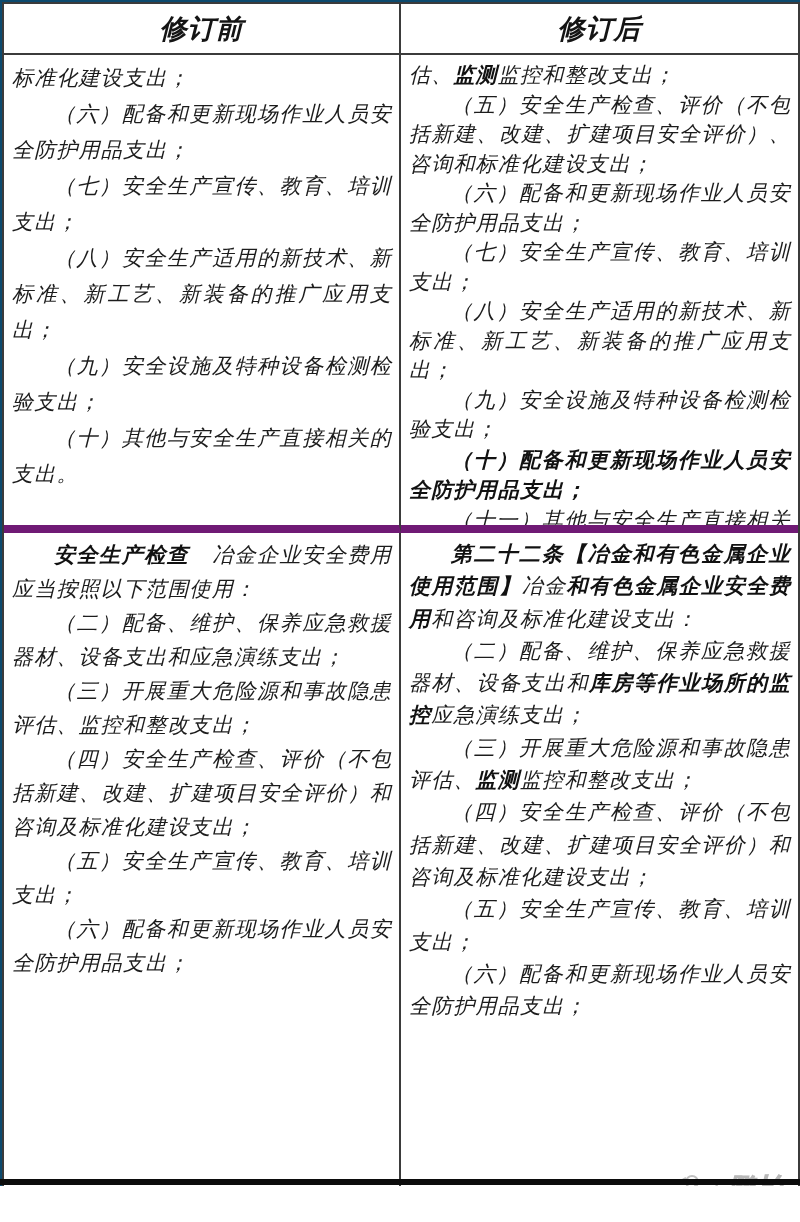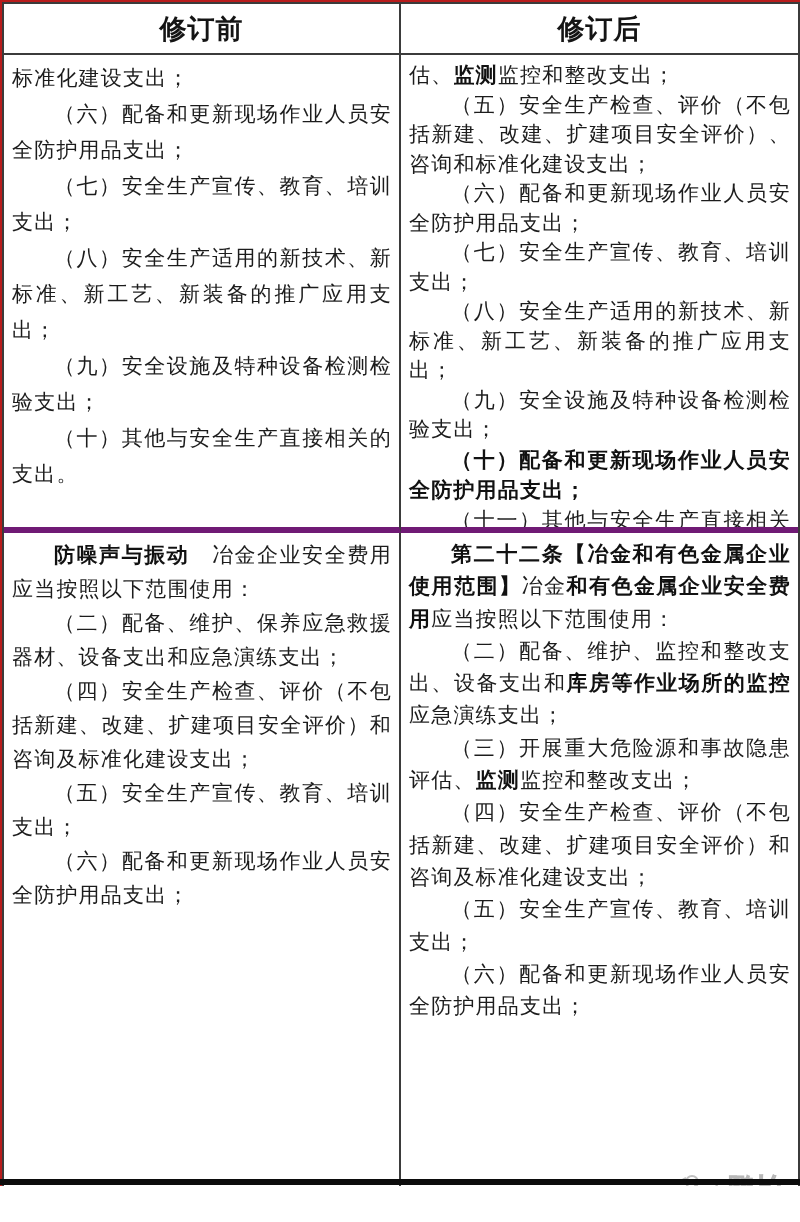--- a/index.html
+++ b/index.html
@@ -3,39 +3,39 @@
 <meta charset="utf-8">
 <style>
   html,body{margin:0;padding:0;}
   body{
     width:800px;height:1222px;
     background:#ffffff;
     font-family:"Liberation Serif","DejaVu Serif",serif;
     position:relative;
     overflow:hidden;
   }
-  .page{position:absolute;left:0;top:0;width:800px;height:1186px;overflow:hidden;background:#b91c1c;}
+  .page{position:absolute;left:0;top:0;width:800px;height:1186px;overflow:hidden;background:#0c4a6e;font-style:italic;}
   .rev-table{
     position:absolute;left:2px;top:2px;width:794px;height:1400px;
     border:2px solid #3b3b3b;
     display:grid;
     grid-template-columns:1fr 1fr;
     grid-template-rows:51px 478px auto;
   }
   .cell{box-sizing:border-box;overflow:hidden;background:#fff;}
   .c-left{border-right:2px solid #3b3b3b;}
   .hdr{
     border-bottom:2px solid #3b3b3b;
     display:flex;align-items:center;justify-content:center;
     font-family:"Liberation Sans","DejaVu Sans",sans-serif;
     font-weight:700;font-size:27px;color:#141414;
     letter-spacing:1px;
   }
   .body-cell{
-    border-bottom:6px solid #701a75;
+    border-bottom:8px solid #701a75;
     padding:5px 7px 0 8px;
     font-size:21px;color:#1c1c1c;
     text-align:justify;
   }
   .row2{border-bottom:none;}
   .para{margin:0;}
   .para.indent{text-indent:2em;}
   .r1-before .para{line-height:36px;letter-spacing:1.2px;}
   .r1-after  .para{line-height:29.5px;letter-spacing:1.2px;}
   .r2-before .para{line-height:34px;letter-spacing:1.2px;}
@@ -87,30 +87,31 @@
         <p class="para indent"><span>（五）安全生产检查、评价（不包括新建、改建、扩建项目安全评价）、咨询和标准化建设支出；</span></p>
         <p class="para indent"><span>（六）配备和更新现场作业人员安全防护用品支出；</span></p>
         <p class="para indent"><span>（七）安全生产宣传、教育、培训支出；</span></p>
         <p class="para indent"><span>（八）安全生产适用的新技术、新标准、新工艺、新装备的推广应用支出；</span></p>
         <p class="para indent"><span>（九）安全设施及特种设备检测检验支出；</span></p>
         <p class="para indent"><b class="emph">（十）配备和更新现场作业人员安全防护用品支出；</b></p>
         <p class="para indent"><span>（十一）其他与安全生产直接相关的支出。</span></p>
       </div>
 
     <div class="cell c-left body-cell row2 r2-before">
-        <p class="para indent"><b class="emph">防噪声与振动</b><span>　冶金企业安全费用应当按照以下范围使用：</span></p>
+        <p class="para indent"><b class="emph">安全生产检查</b><span>　冶金企业安全费用应当按照以下范围使用：</span></p>
         <p class="para indent"><span>（二）配备、维护、保养应急救援器材、设备支出和应急演练支出；</span></p>
+        <p class="para indent"><span>（三）开展重大危险源和事故隐患评估、监控和整改支出；</span></p>
         <p class="para indent"><span>（四）安全生产检查、评价（不包括新建、改建、扩建项目安全评价）和咨询及标准化建设支出；</span></p>
         <p class="para indent"><span>（五）安全生产宣传、教育、培训支出；</span></p>
         <p class="para indent"><span>（六）配备和更新现场作业人员安全防护用品支出；</span></p>
         <p class="para indent"></p>
       </div>
     <div class="cell body-cell row2 r2-after">
-        <p class="para indent"><b class="emph">第二十二条【冶金和有色金属企业使用范围】</b><span>冶金</span><b class="emph">和有色金属企业安全费用</b><span>应当按照以下范围使用：</span></p>
-        <p class="para indent"><span>（二）配备、维护、监控和整改支出、设备支出和</span><b class="emph">库房等作业场所的监控</b><span>应急演练支出；</span></p>
+        <p class="para indent"><b class="emph">第二十二条【冶金和有色金属企业使用范围】</b><span>冶金</span><b class="emph">和有色金属企业安全费用</b><span>和咨询及标准化建设支出：</span></p>
+        <p class="para indent"><span>（二）配备、维护、保养应急救援器材、设备支出和</span><b class="emph">库房等作业场所的监控</b><span>应急演练支出；</span></p>
         <p class="para indent"><span>（三）开展重大危险源和事故隐患评估、</span><b class="emph">监测</b><span>监控和整改支出；</span></p>
         <p class="para indent"><span>（四）安全生产检查、评价（不包括新建、改建、扩建项目安全评价）和咨询及标准化建设支出；</span></p>
         <p class="para indent"><span>（五）安全生产宣传、教育、培训支出；</span></p>
         <p class="para indent"><span>（六）配备和更新现场作业人员安全防护用品支出；</span></p>
       </div>
   </div>
 
   <div class="watermark">
     <svg width="42" height="36" viewBox="0 0 42 36">
       <g fill="none" stroke="#c0c0c0" stroke-width="2">

